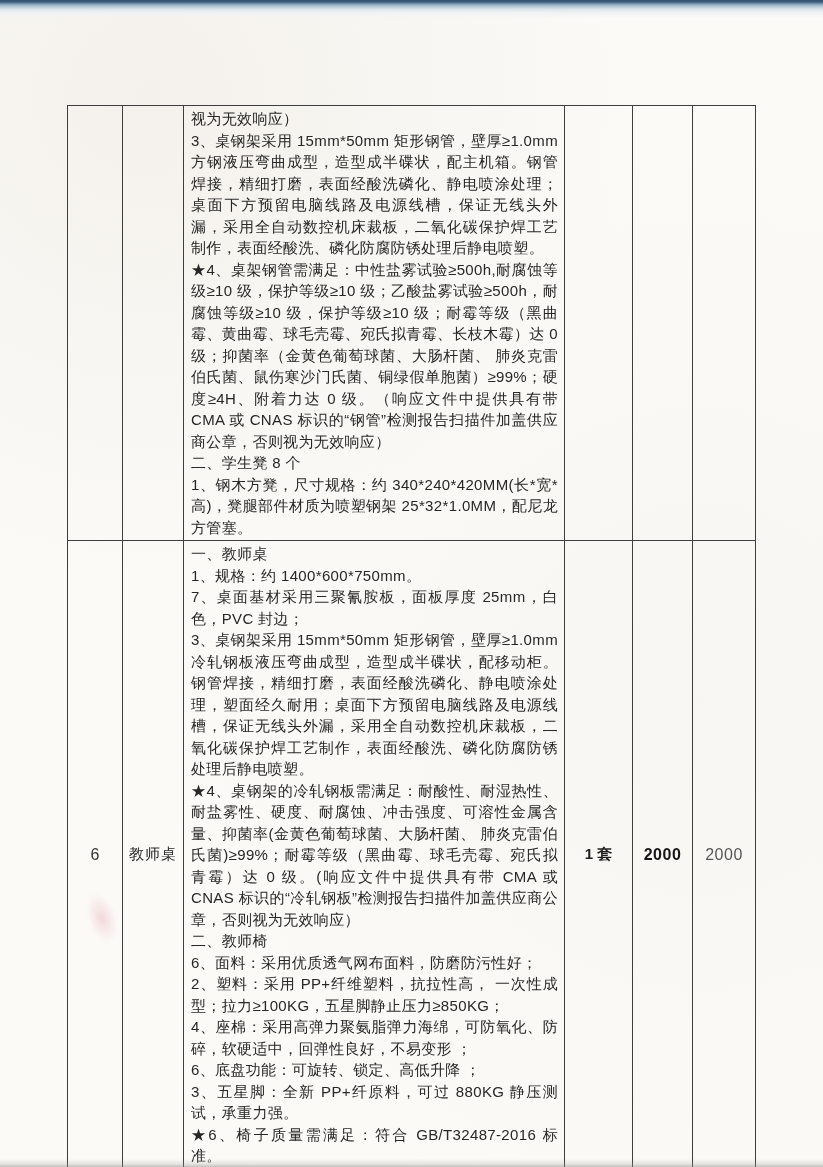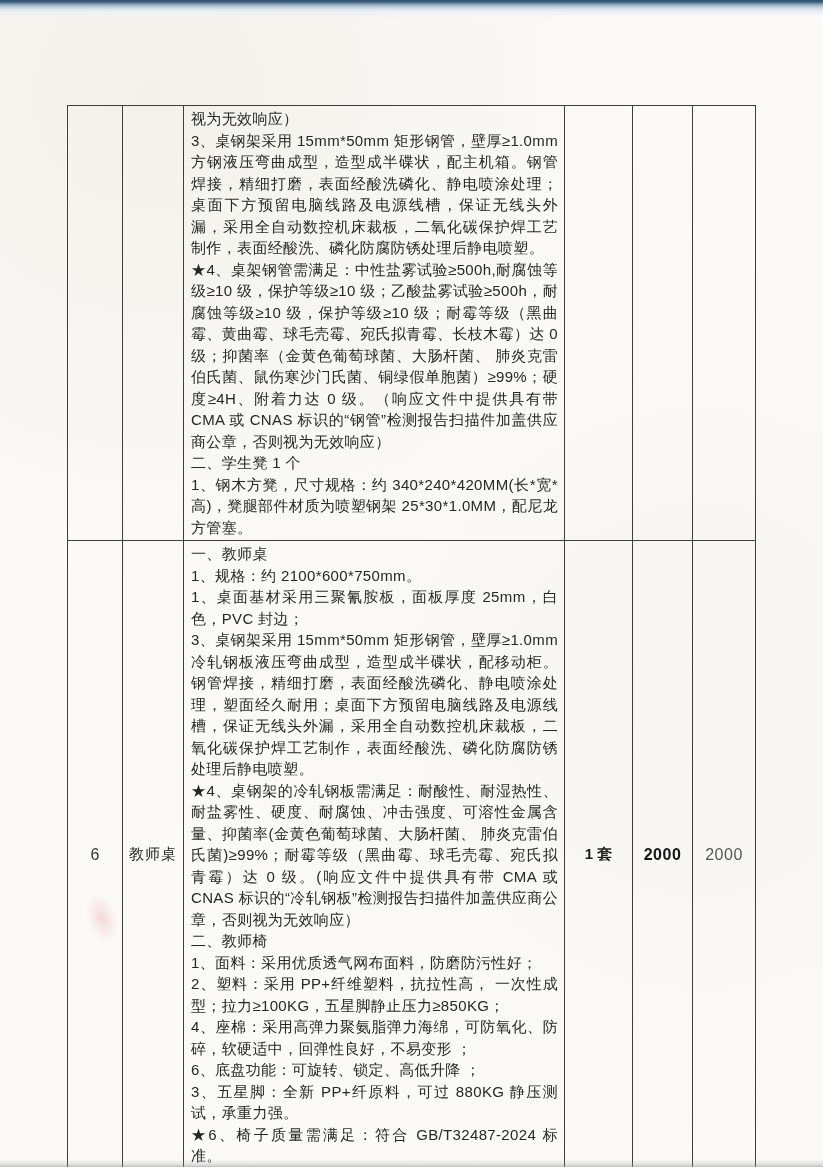--- a/index.html
+++ b/index.html
@@ -95,43 +95,43 @@
     <col style="width:63px">
   </colgroup>
   <tbody>
       <tr class="row-a">
     <td class="c-num"></td>
     <td class="c-name"></td>
     <td class="c-desc">
       <p>视为无效响应）</p>
       <p>3、桌钢架采用 15mm*50mm 矩形钢管，壁厚≥1.0mm 方钢液压弯曲成型，造型成半碟状，配主机箱。钢管焊接，精细打磨，表面经酸洗磷化、静电喷涂处理；桌面下方预留电脑线路及电源线槽，保证无线头外漏，采用全自动数控机床裁板，二氧化碳保护焊工艺制作，表面经酸洗、磷化防腐防锈处理后静电喷塑。</p>
       <p>★4、桌架钢管需满足：中性盐雾试验≥500h,耐腐蚀等级≥10 级，保护等级≥10 级；乙酸盐雾试验≥500h，耐腐蚀等级≥10 级，保护等级≥10 级；耐霉等级（黑曲霉、黄曲霉、球毛壳霉、宛氏拟青霉、长枝木霉）达 0 级；抑菌率（金黄色葡萄球菌、大肠杆菌、 肺炎克雷伯氏菌、鼠伤寒沙门氏菌、铜绿假单胞菌）≥99%；硬度≥4H、附着力达 0 级。（响应文件中提供具有带 CMA 或 CNAS 标识的“钢管”检测报告扫描件加盖供应商公章，否则视为无效响应）</p>
-      <p>二、学生凳 1 个</p>
-      <p>1、钢木方凳，尺寸规格：约 340*240*420MM(长*宽*高)，凳腿部件材质为喷塑钢架 25*30*1.0MM，配尼龙方管塞。</p>
+      <p>二、学生凳 8 个</p>
+      <p>1、钢木方凳，尺寸规格：约 340*240*420MM(长*宽*高)，凳腿部件材质为喷塑钢架 25*32*1.0MM，配尼龙方管塞。</p>
     </td>
     <td class="c-qty"></td>
     <td class="c-unit"></td>
     <td class="c-total"></td>
   </tr>
   <tr class="row-b">
     <td class="c-num">6</td>
     <td class="c-name">教师桌</td>
     <td class="c-desc">
       <p>一、教师桌</p>
-      <p>1、规格：约 2100*600*750mm。</p>
-      <p>1、桌面基材采用三聚氰胺板，面板厚度 25mm，白色，PVC 封边；</p>
+      <p>1、规格：约 1400*600*750mm。</p>
+      <p>7、桌面基材采用三聚氰胺板，面板厚度 25mm，白色，PVC 封边；</p>
       <p>3、桌钢架采用 15mm*50mm 矩形钢管，壁厚≥1.0mm 冷轧钢板液压弯曲成型，造型成半碟状，配移动柜。钢管焊接，精细打磨，表面经酸洗磷化、静电喷涂处理，塑面经久耐用；桌面下方预留电脑线路及电源线槽，保证无线头外漏，采用全自动数控机床裁板，二氧化碳保护焊工艺制作，表面经酸洗、磷化防腐防锈处理后静电喷塑。</p>
       <p>★4、桌钢架的冷轧钢板需满足：耐酸性、耐湿热性、耐盐雾性、硬度、耐腐蚀、冲击强度、可溶性金属含量、抑菌率(金黄色葡萄球菌、大肠杆菌、 肺炎克雷伯氏菌)≥99%；耐霉等级（黑曲霉、球毛壳霉、宛氏拟青霉）达 0 级。(响应文件中提供具有带 CMA 或 CNAS 标识的“冷轧钢板”检测报告扫描件加盖供应商公章，否则视为无效响应）</p>
       <p>二、教师椅</p>
-      <p>1、面料：采用优质透气网布面料，防磨防污性好；</p>
+      <p>6、面料：采用优质透气网布面料，防磨防污性好；</p>
       <p>2、塑料：采用 PP+纤维塑料，抗拉性高， 一次性成型；拉力≥100KG，五星脚静止压力≥850KG；</p>
       <p>4、座棉：采用高弹力聚氨脂弹力海绵，可防氧化、防碎，软硬适中，回弹性良好，不易变形 ；</p>
       <p>6、底盘功能：可旋转、锁定、高低升降 ；</p>
       <p>3、五星脚：全新 PP+纤原料，可过 880KG 静压测试，承重力强。</p>
-      <p>★6、椅子质量需满足：符合 GB/T32487-2024 标准。</p>
+      <p>★6、椅子质量需满足：符合 GB/T32487-2016 标准。</p>
     </td>
     <td class="c-qty">1 套</td>
     <td class="c-unit">2000</td>
     <td class="c-total">2000</td>
   </tr>
 </tbody>
   </table>
 
 <div class="scan-artifact"></div>
 <div class="scan-bottom"></div>

